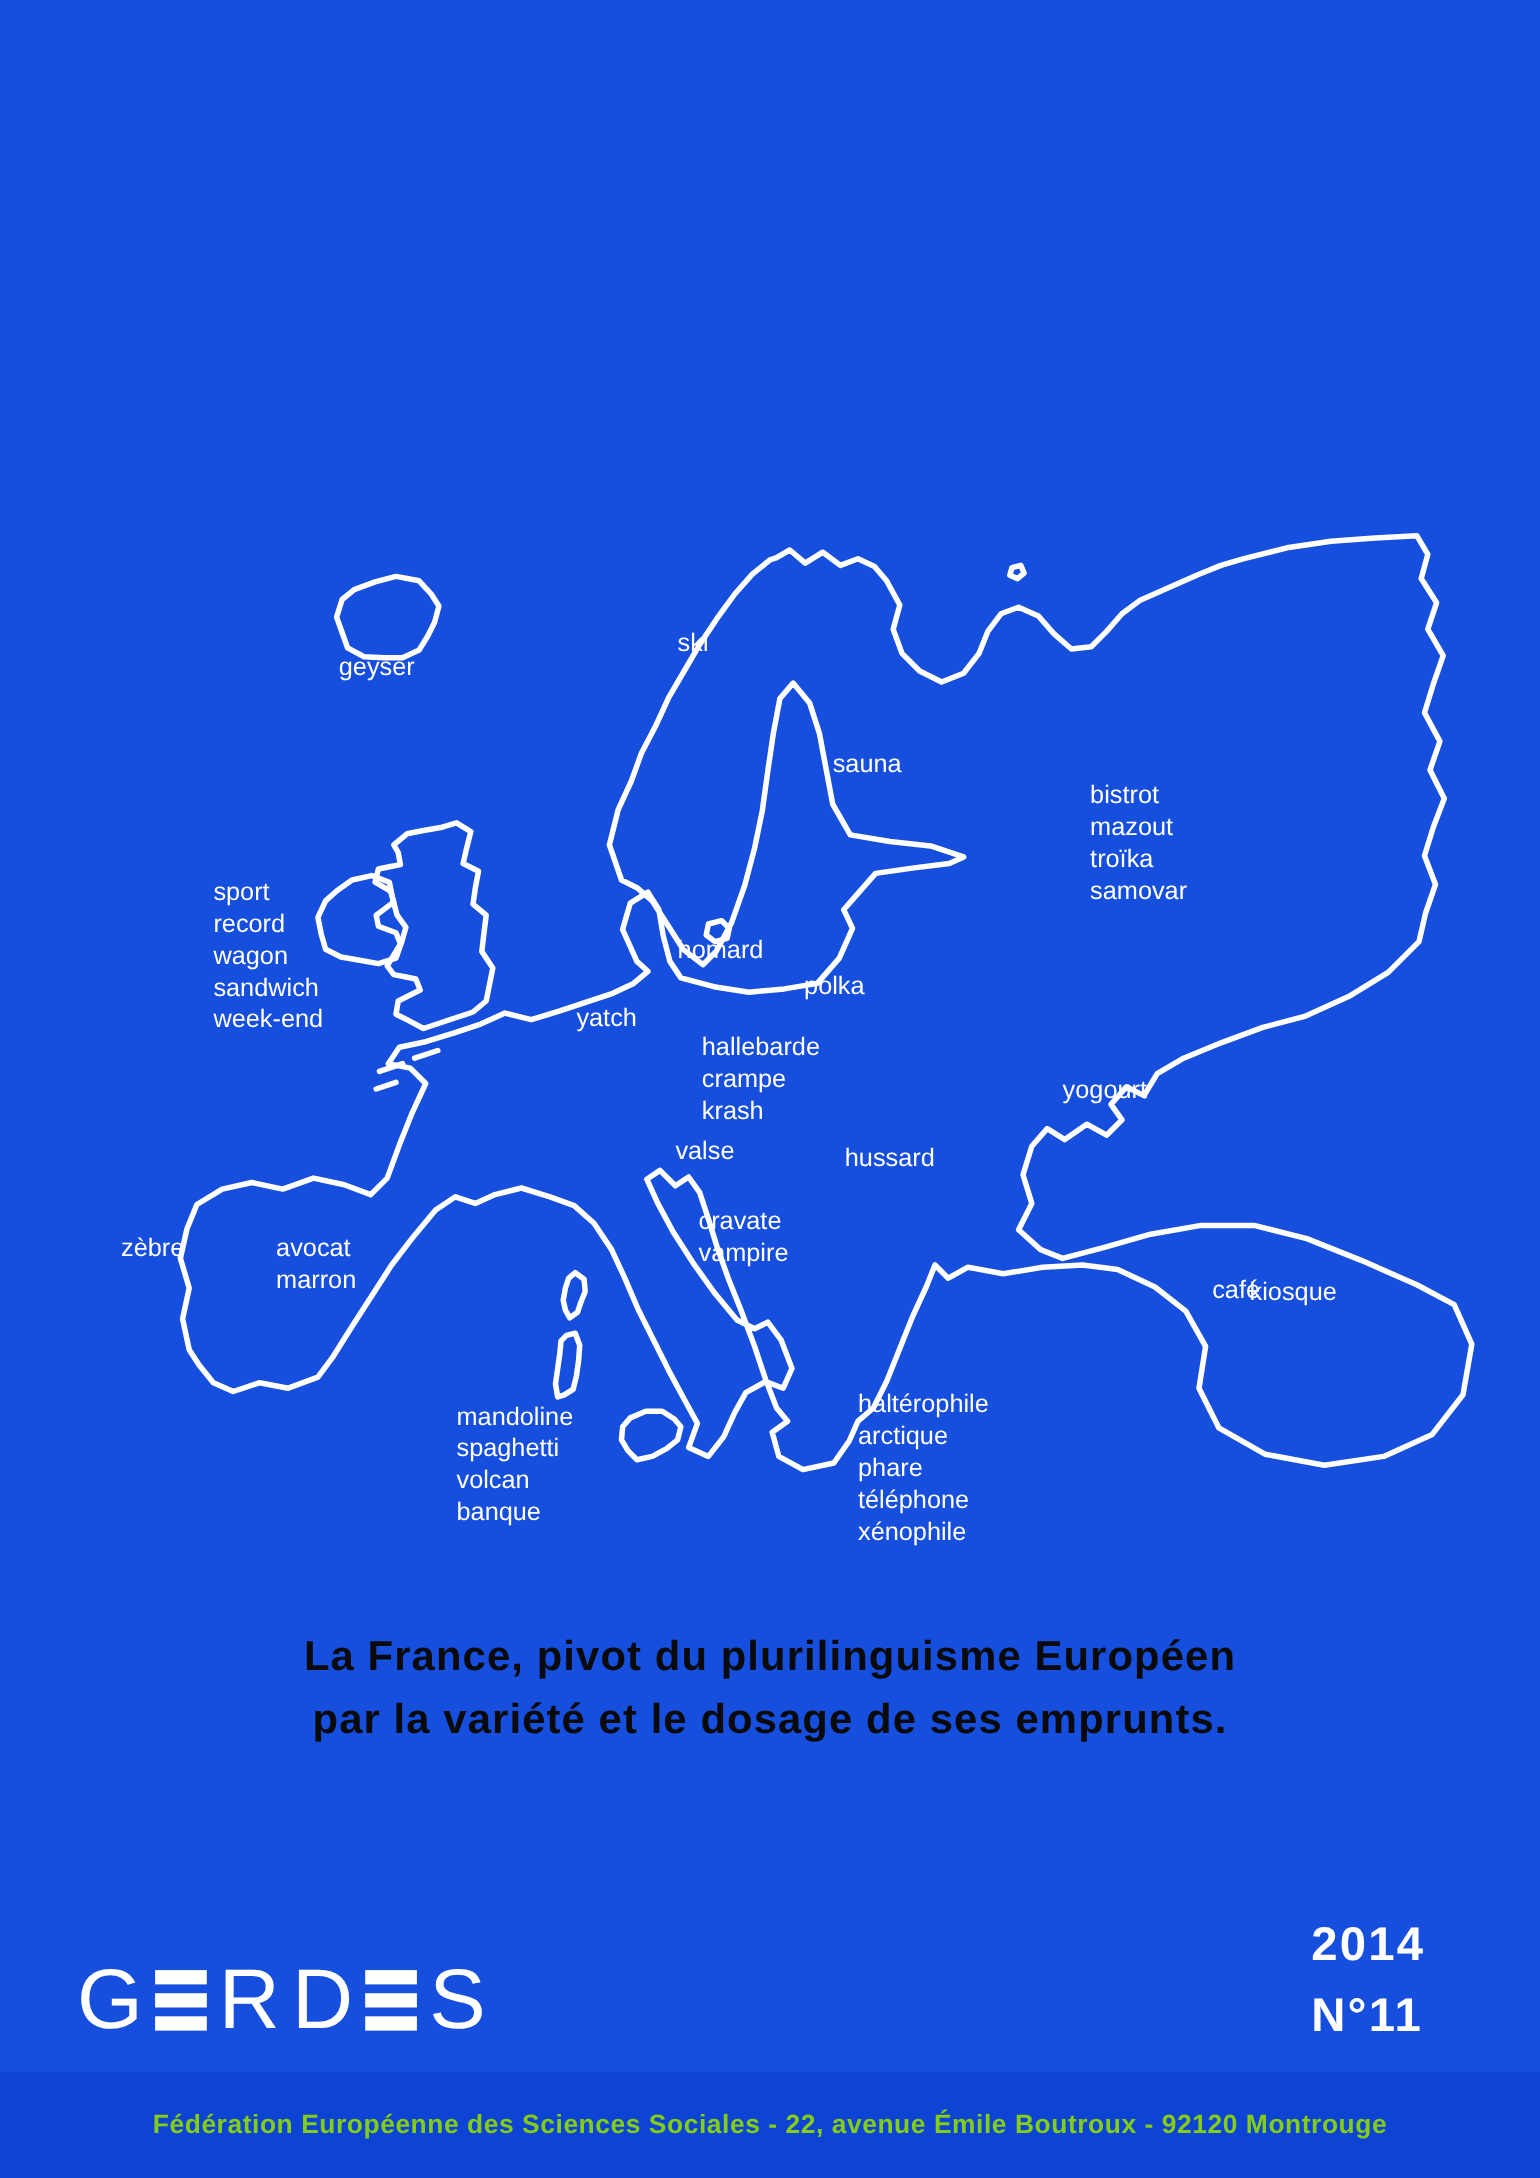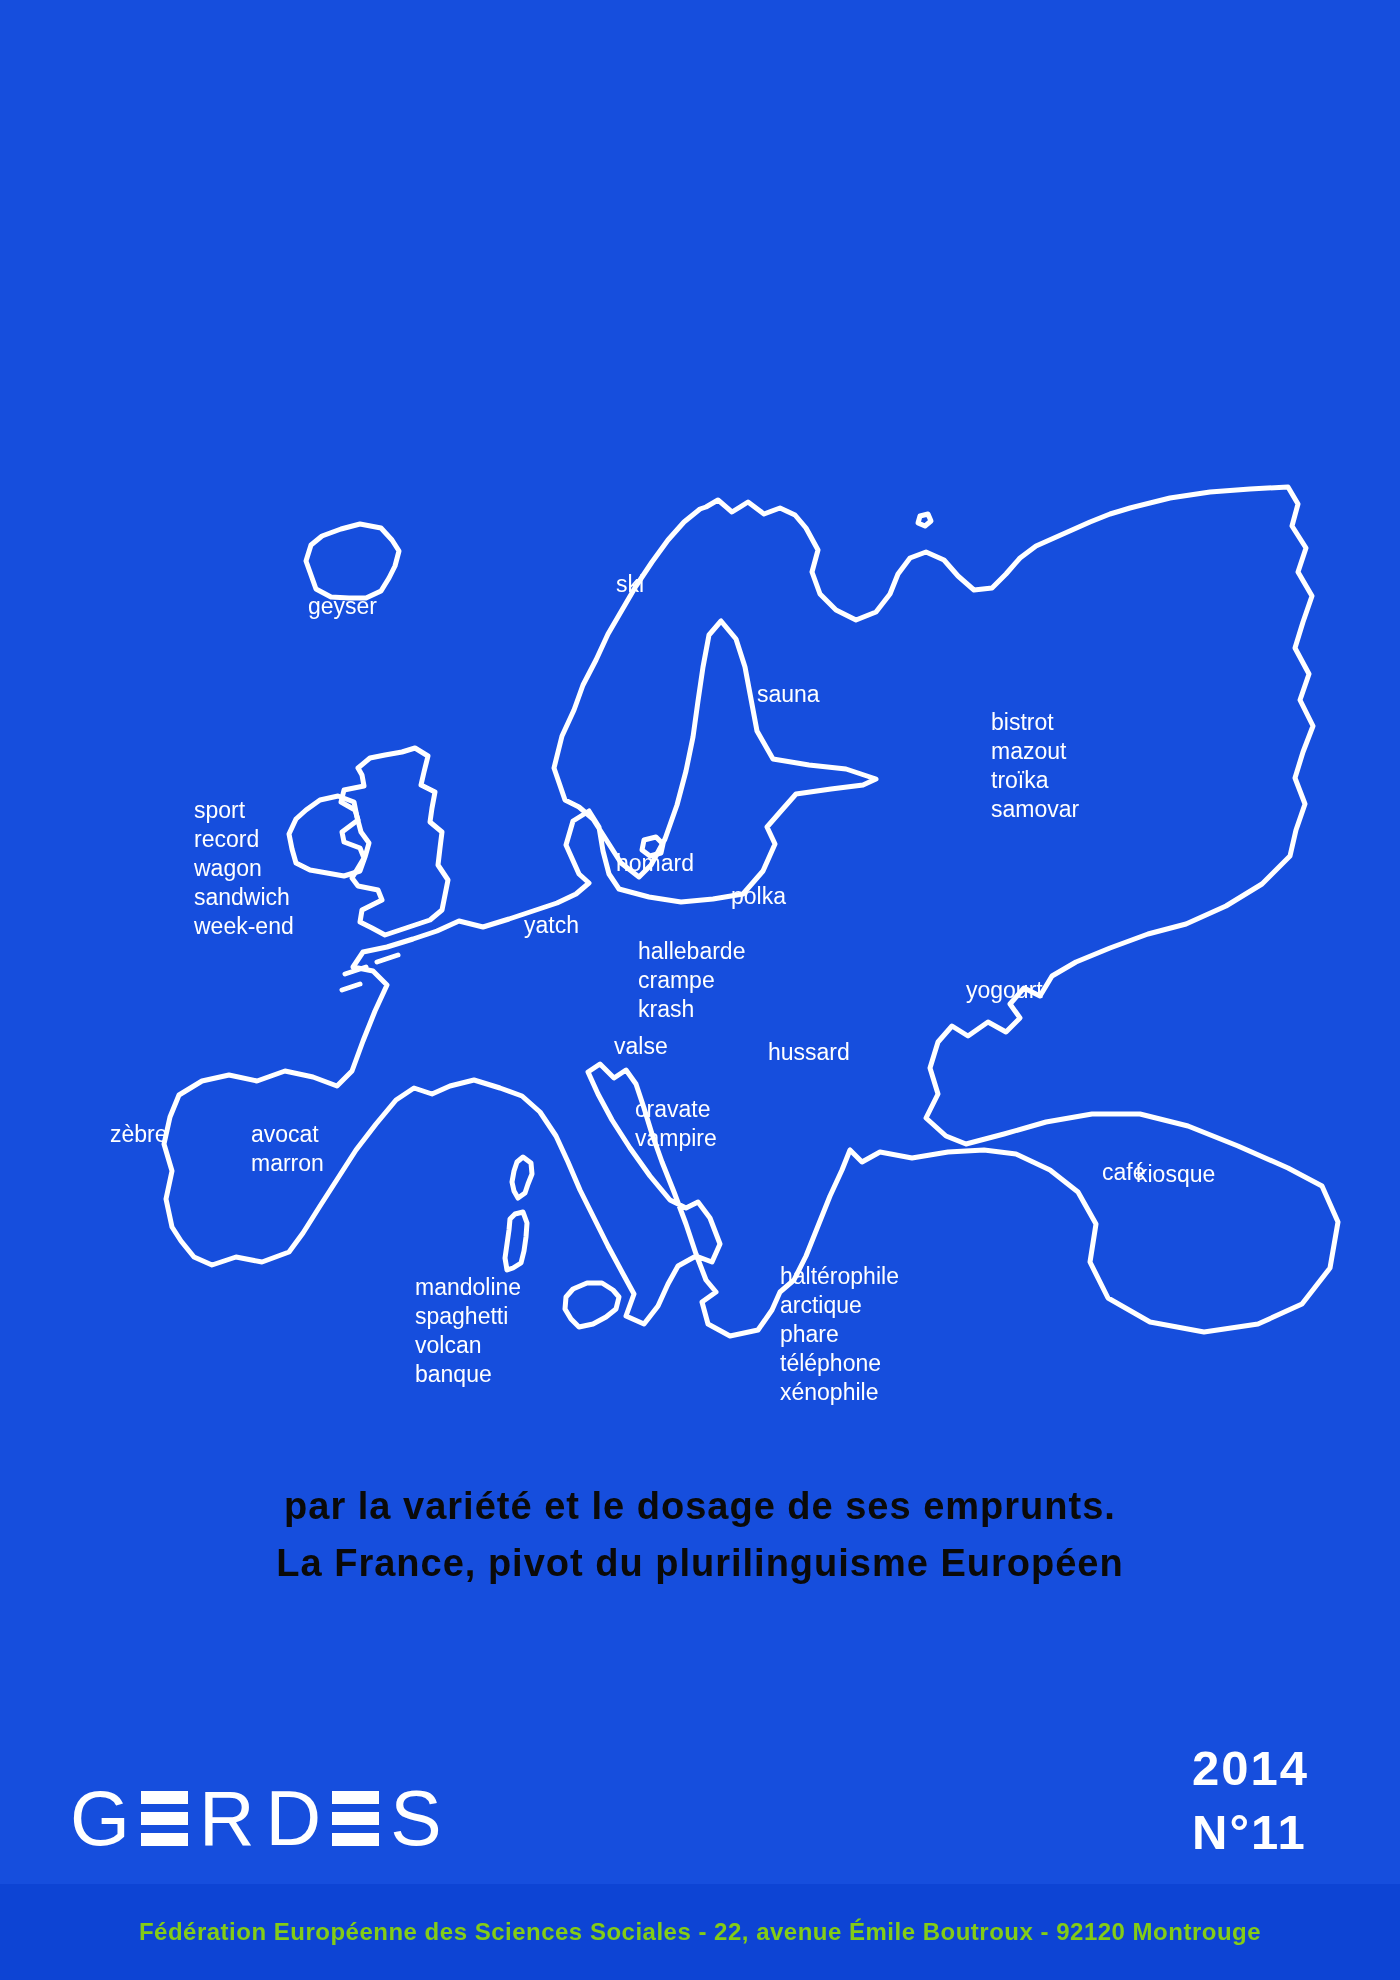--- a/index.html
+++ b/index.html
@@ -54,21 +54,21 @@
     display:inline-block;
   }
   .logo-e{
     display:inline-flex;flex-direction:column;justify-content:space-between;
     width:47px;height:55px;margin-bottom:1px;
   }
   .logo-e .bar{height:13px;background:#FFFFFF;}
   
   .issue-block{
     position:absolute;left:1192px;top:1736px;
-    color:#FFFFFF;font-weight:bold;font-size:49px;line-height:64px;
+    color:#FFFFFF;font-weight:bold;font-size:43px;line-height:64px;
     letter-spacing:2px;
   }
   
   .footer-band{
     position:absolute;left:0;top:1884px;width:1400px;height:96px;
     background:#0D44D4;
     display:flex;align-items:center;justify-content:center;
   }
   .footer-text{
     color:#84cc16;font-weight:bold;font-size:24px;letter-spacing:0.5px;
@@ -139,22 +139,22 @@
 volcan
 banque</div>
       <div class="map-label" style="left: 780px; top: 1262px;">haltérophile
 arctique
 phare
 téléphone
 xénophile</div>
     </div>
 
   <div class="subtitle">
+    <div>La France, pivot du plurilinguisme Européen</div>
     <div>par la variété et le dosage de ses emprunts.</div>
-    <div>La France, pivot du plurilinguisme Européen</div>
   </div>
 
   <div class="gerdes">
       <span class="logo-char">G</span>
       <span class="logo-e">
         <span class="bar"></span>
         <span class="bar"></span>
         <span class="bar"></span>
       </span>
       <span class="logo-char">R</span>

